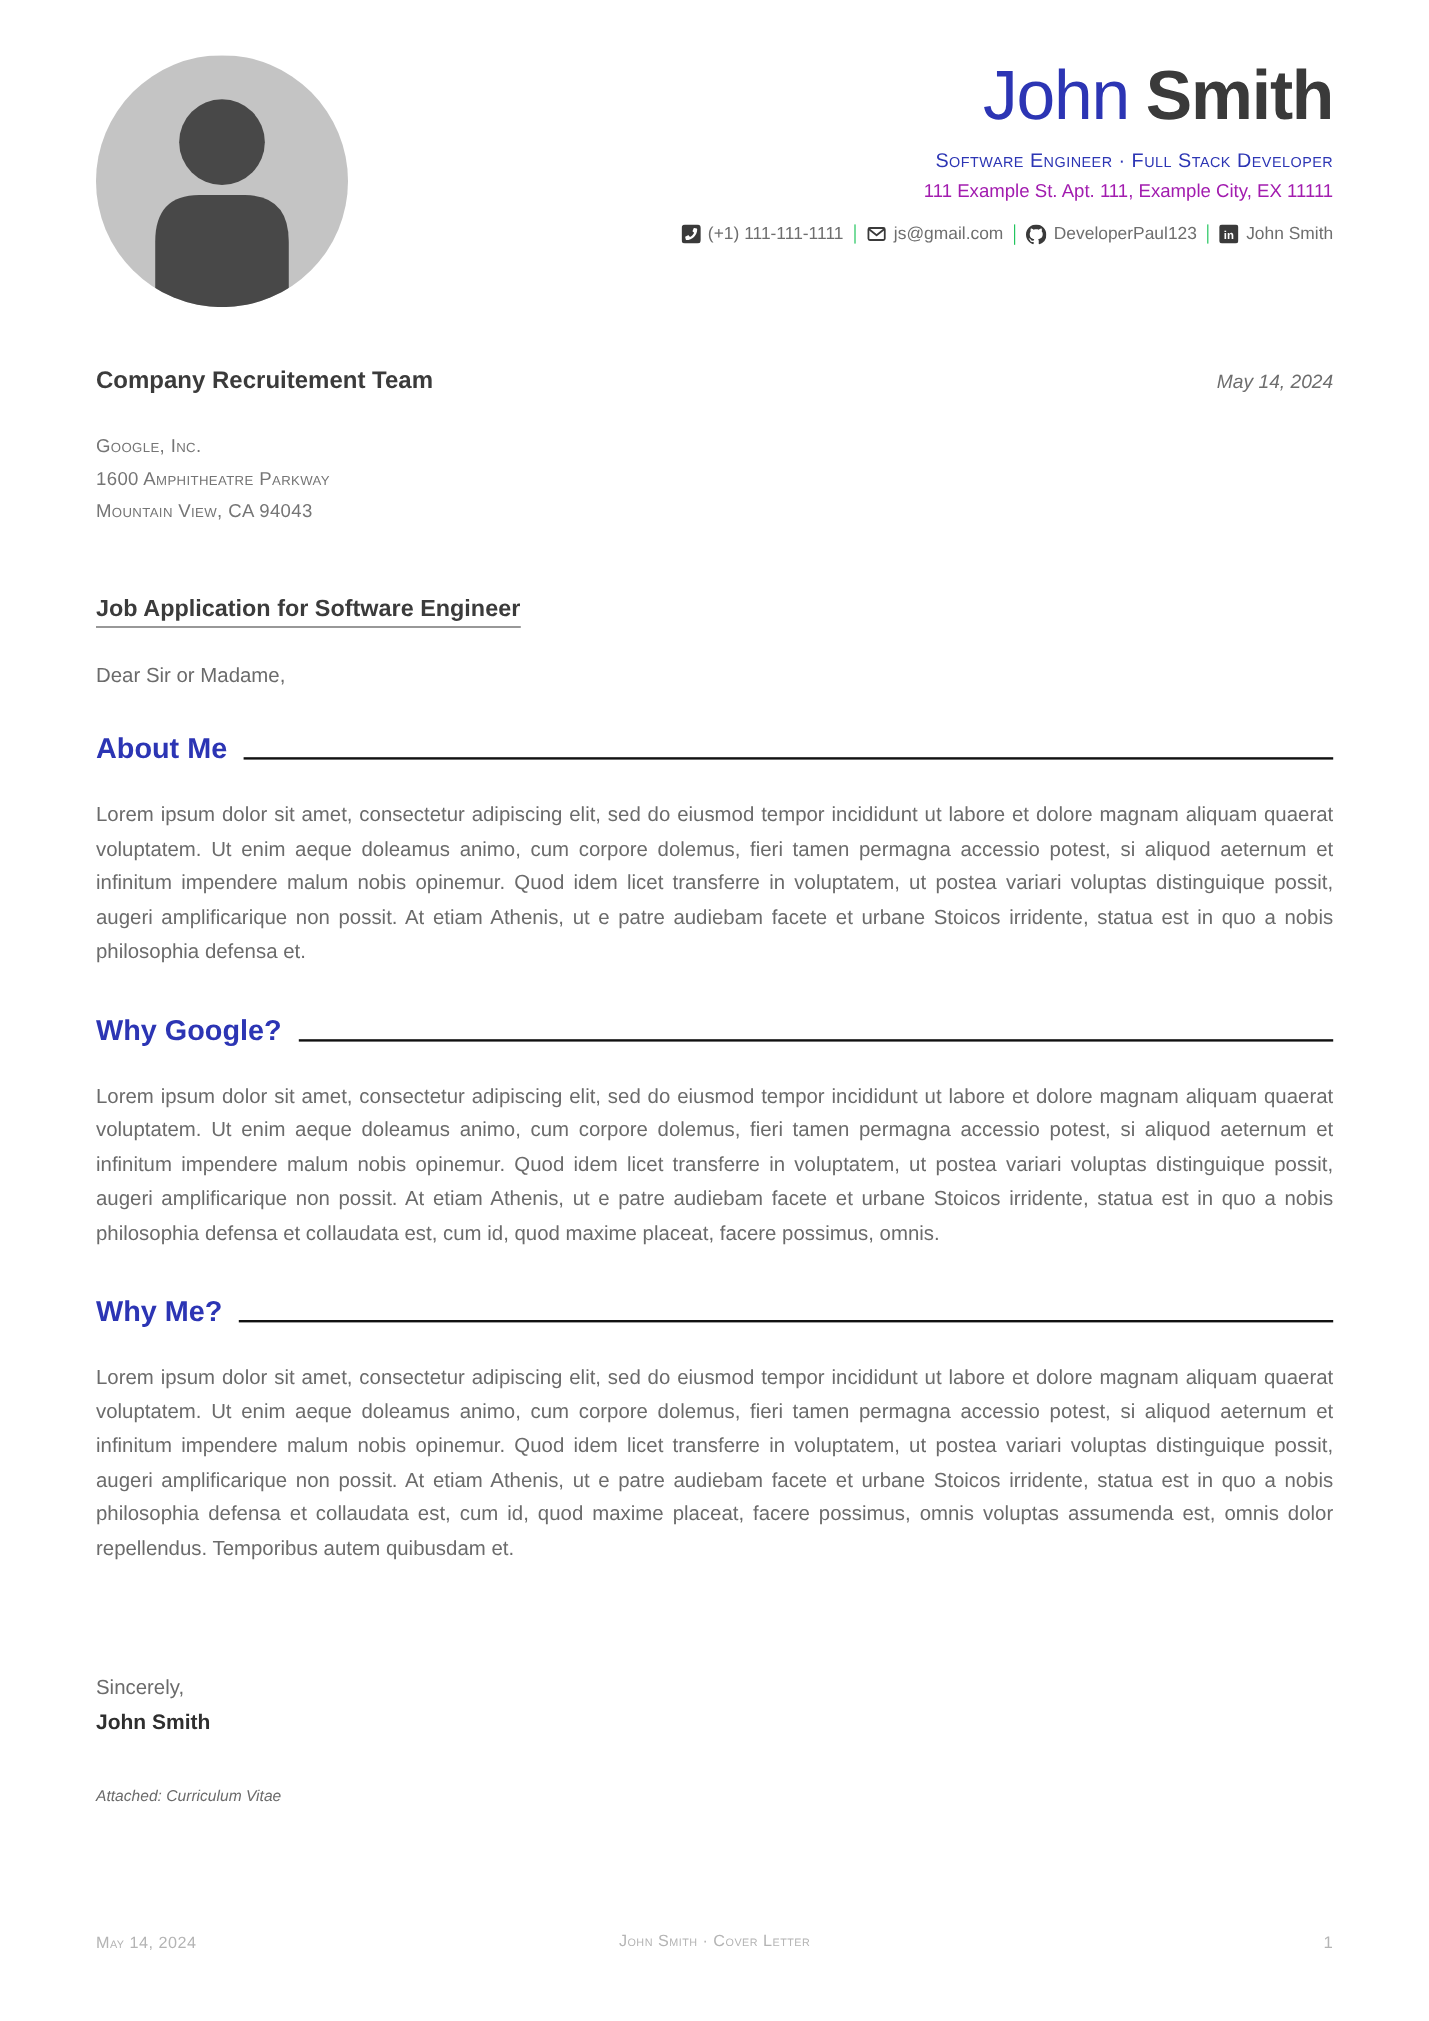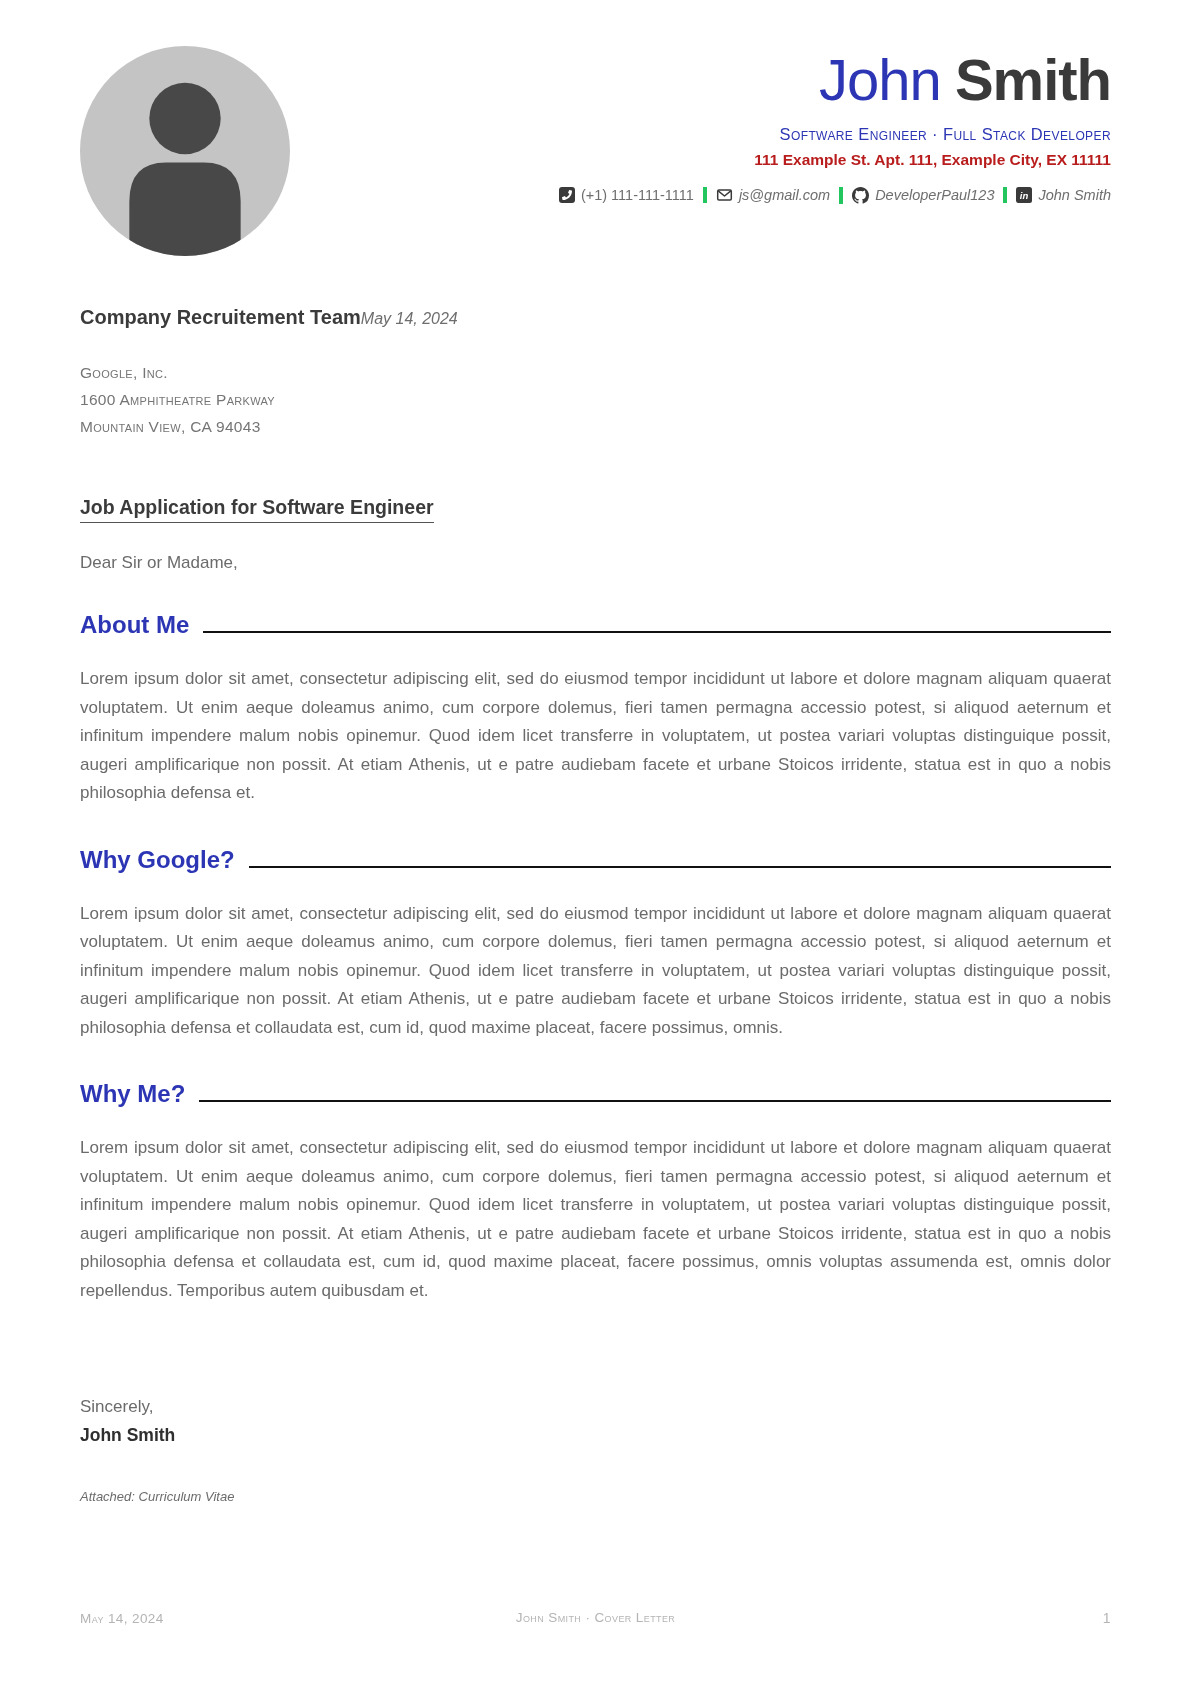--- a/index.html
+++ b/index.html
@@ -31,34 +31,34 @@
   .name .first{color:var(--accent);font-weight:400;}
   .name .last{color:var(--dark);font-weight:700;margin-left:14px;}
   .position{
     margin-top:14px;
     color:var(--accent);
     font-variant:small-caps;
     font-weight:400;
     font-size:16.5px;
     letter-spacing:.4px;
   }
-  .address{margin-top:7px;color:#b91c1c;font-weight:700;font-size:15.5px;}
+  .address{margin-top:7px;color:#a21caf;font-weight:400;font-size:15.5px;}
   .contacts{
     margin-top:8px;
     display:flex;justify-content:flex-end;align-items:center;
     color:#6e6e6e;font-size:14.5px;
   }
   .contact-item{display:flex;align-items:center;gap:6px;padding:0 9px;margin-top:10px;}
   .contact-item:last-child{padding-right:0;}
-  .contact-item + .contact-item{border-left:4px solid #22c55e;font-style:italic;}
+  .contact-item + .contact-item{border-left:1px solid #22c55e;}
   .contact-item svg{display:block;}
   
   .recipient-row{
     margin-top:52px;
-    display:flex;align-items:baseline;
+    display:flex;justify-content:space-between;align-items:baseline;
   }
   .recipient{font-size:20px;font-weight:700;color:#3b3b3b;}
   .letter-date{font-size:16px;font-style:italic;color:#6e6e6e;}
   .dest-address{margin-top:30px;}
   .dest-address .line{
     font-variant:small-caps;
     color:var(--muted);
     font-size:15.5px;
     line-height:27px;
     letter-spacing:.3px;

